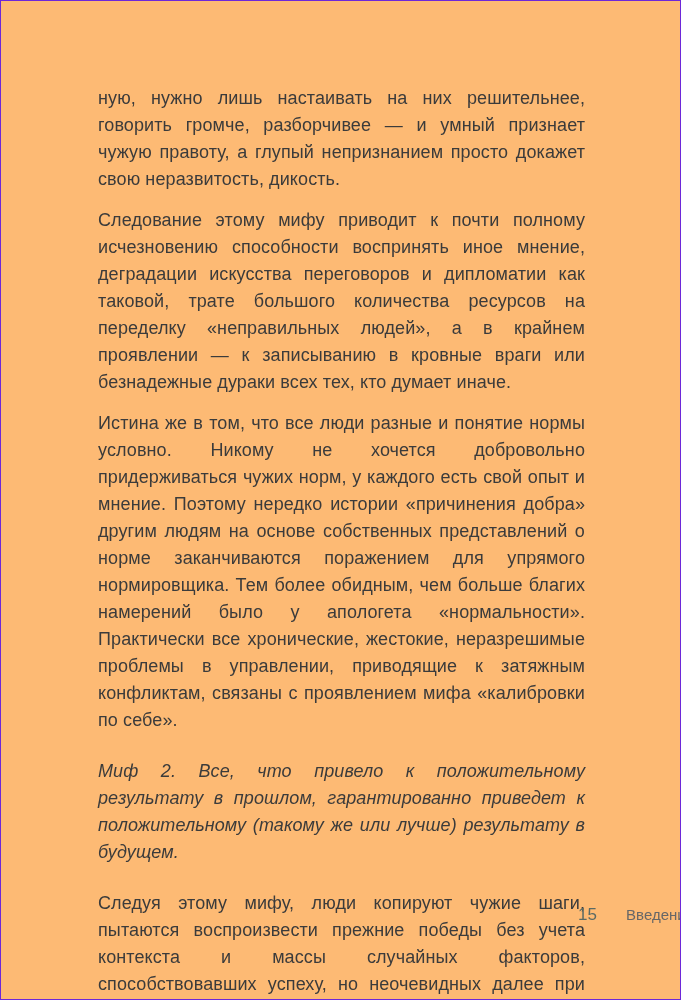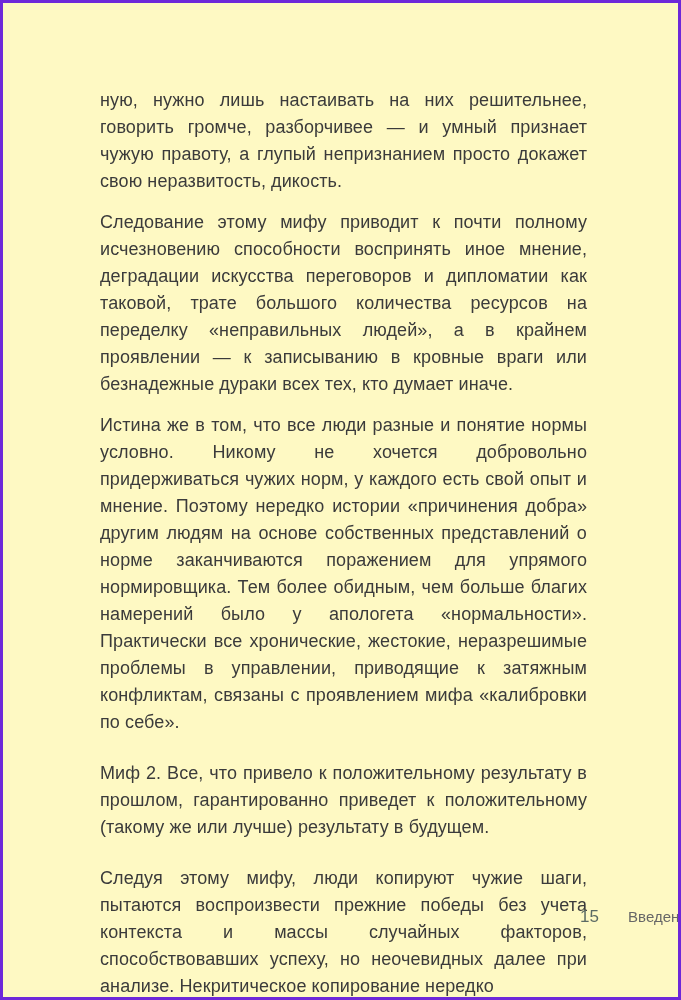--- a/index.html
+++ b/index.html
@@ -5,41 +5,42 @@
   html, body {
     margin: 0;
     padding: 0;
     background: #ffffff;
   }
   .page {
     position: relative;
     width: 681px;
     height: 1000px;
     margin: 0 auto;
-    background: #fef9c3;
-    border: 3px solid #6d28d9;
+    background: #fdba74;
+    border: 1px solid #6d28d9;
     box-sizing: border-box;
     font-family: "Liberation Sans", "DejaVu Sans", sans-serif;
     overflow: hidden;
   }
   .content {
     position: absolute;
     top: 84px;
     left: 97px;
     width: 487px;
   }
   .content p {
     margin: 0 0 14px 0;
     font-size: 18px;
     line-height: 27px;
     color: #3b3b3b;
     text-align: justify;
     letter-spacing: 0.1px;
   }
   .content p.em {
+    font-style: italic;
     margin-top: 24px;
     margin-bottom: 24px;
   }
   .footer {
     position: absolute;
     left: 0;
     top: 901px;
     width: 681px;
     height: 26px;
   }

